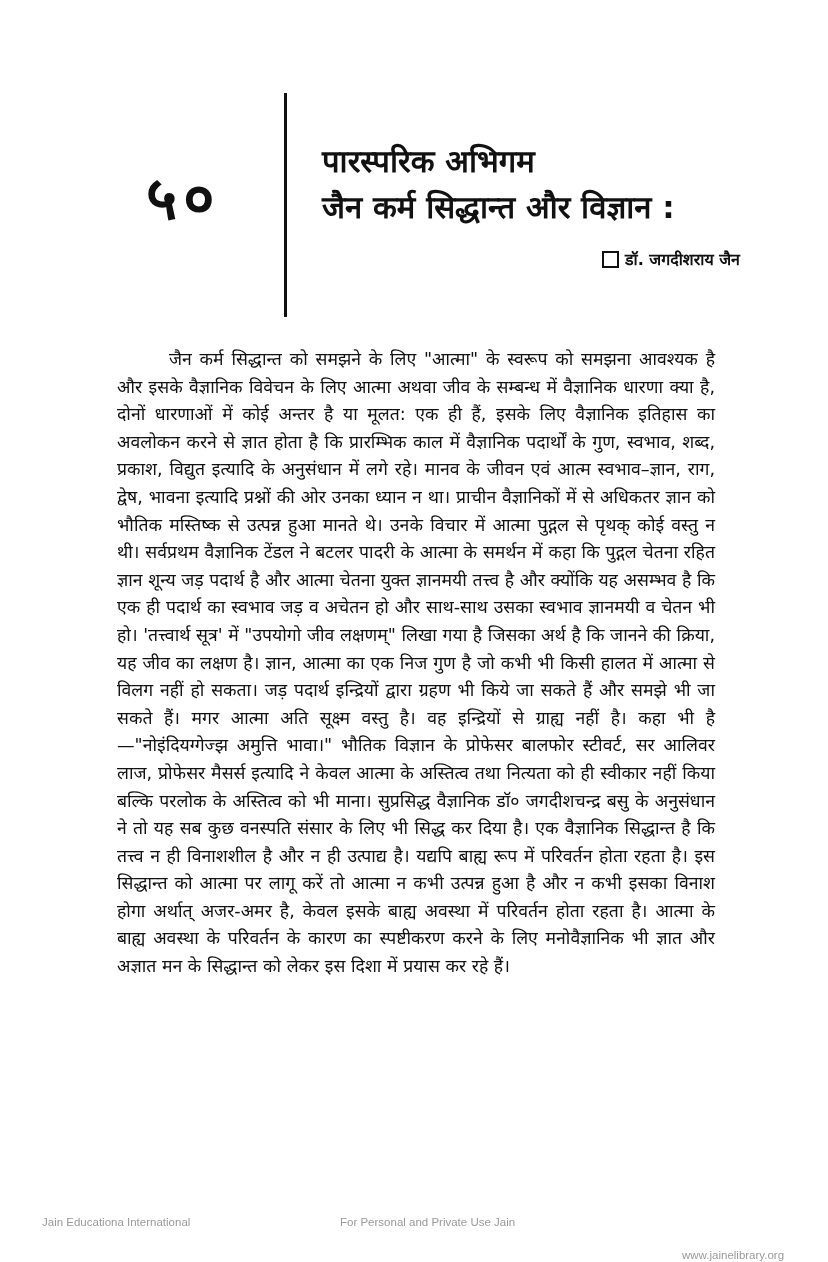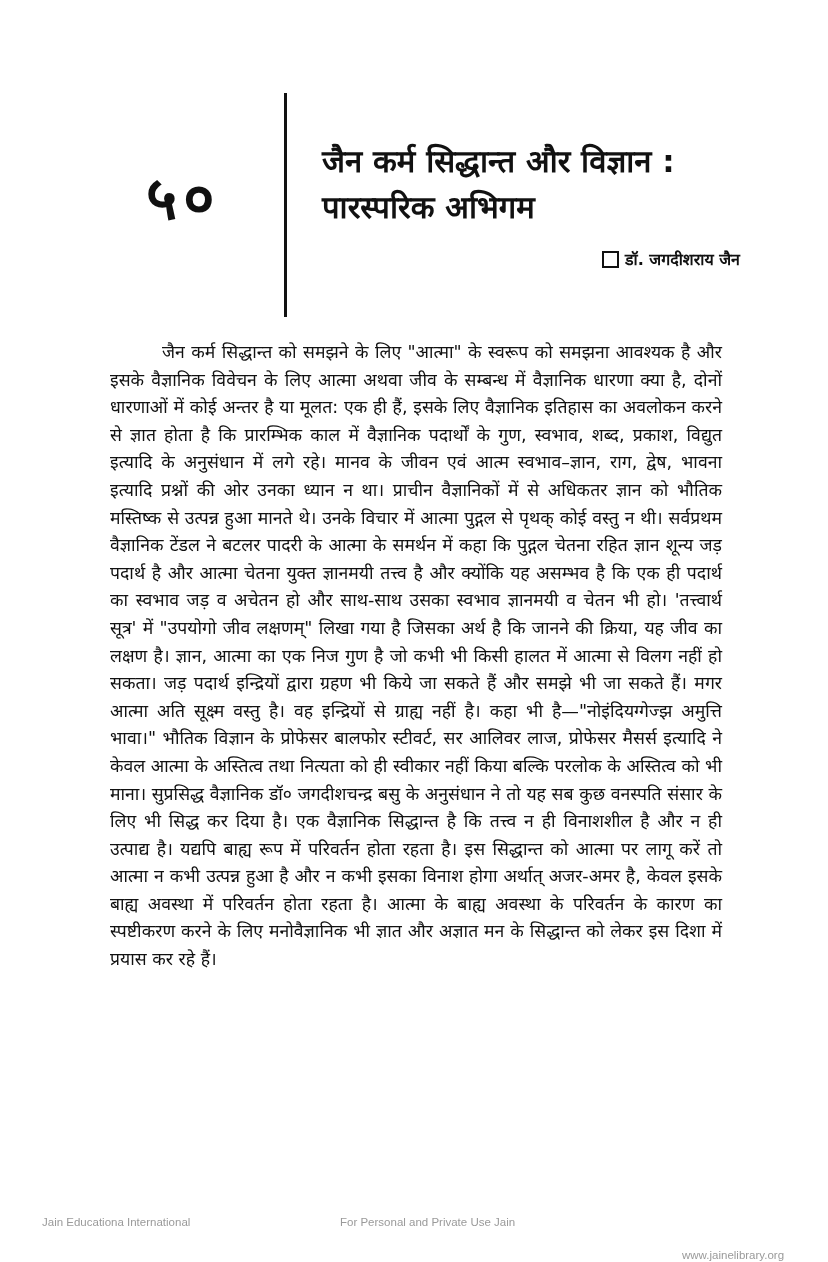--- a/index.html
+++ b/index.html
@@ -4,37 +4,37 @@
 <style>
   html, body { margin: 0; padding: 0; background: #ffffff; }
   body { width: 828px; height: 1262px; position: relative; overflow: hidden; color: #111; font-family: "DejaVu Sans", sans-serif; }
   .page { position: absolute; inset: 0; padding-left: 33px; }
   .chapter-num { position: absolute; left: 146px; top: 168px; font-size: 60px; font-weight: bold; letter-spacing: 6px; line-height: 1; }
   .vline { position: absolute; left: 284px; top: 93px; width: 3px; height: 224px; background: #111; }
   .title { position: absolute; left: 322px; top: 138px; font-size: 31px; font-weight: bold; line-height: 46px; }
   .author { position: absolute; right: 88px; top: 248px; font-size: 16px; font-weight: bold; display: flex; align-items: center; gap: 6px; }
   .author .box { display: inline-block; width: 13px; height: 13px; border: 2px solid #111; }
   .body-text { position: absolute; left: 110px; top: 339px; width: 612px; font-size: 17.6px; line-height: 27.6px; text-align: justify; }
-  .body-text p { margin: 0; text-indent: 52px; }
+  .body-text p { margin: 7px; text-indent: 52px; }
   .footer { position: absolute; top: 1216px; left: 0; width: 828px; font-family: "Liberation Sans", sans-serif; font-size: 11.5px; color: #9a9a9a; }
   .footer span { position: absolute; white-space: nowrap; text-align: center; }
   .f-left { left: 42px; }
   .f-center { left: 340px; }
   .f-right { left: 682px; margin-top: 33px; }
 </style>
 </head>
 <body>
 
 <div class="page">
   <div class="chapter-num">५०</div>
   <div class="vline"></div>
 
   <div class="title">
+    <div>पारस्परिक अभिगम</div>
     <div>जैन कर्म सिद्धान्त और विज्ञान :</div>
-    <div>पारस्परिक अभिगम</div>
   </div>
 
   <div class="author">
     <span class="box"></span>
     <span>डॉ. जगदीशराय जैन</span>
   </div>
 
   <div class="body-text">
     <p>जैन कर्म सिद्धान्त को समझने के लिए "आत्मा" के स्वरूप को समझना आवश्यक है और इसके वैज्ञानिक विवेचन के लिए आत्मा अथवा जीव के सम्बन्ध में वैज्ञानिक धारणा क्या है, दोनों धारणाओं में कोई अन्तर है या मूलत: एक ही हैं, इसके लिए वैज्ञानिक इतिहास का अवलोकन करने से ज्ञात होता है कि प्रारम्भिक काल में वैज्ञानिक पदार्थों के गुण, स्वभाव, शब्द, प्रकाश, विद्युत इत्यादि के अनुसंधान में लगे रहे। मानव के जीवन एवं आत्म स्वभाव–ज्ञान, राग, द्वेष, भावना इत्यादि प्रश्नों की ओर उनका ध्यान न था। प्राचीन वैज्ञानिकों में से अधिकतर ज्ञान को भौतिक मस्तिष्क से उत्पन्न हुआ मानते थे। उनके विचार में आत्मा पुद्गल से पृथक् कोई वस्तु न थी। सर्वप्रथम वैज्ञानिक टेंडल ने बटलर पादरी के आत्मा के समर्थन में कहा कि पुद्गल चेतना रहित ज्ञान शून्य जड़ पदार्थ है और आत्मा चेतना युक्त ज्ञानमयी तत्त्व है और क्योंकि यह असम्भव है कि एक ही पदार्थ का स्वभाव जड़ व अचेतन हो और साथ-साथ उसका स्वभाव ज्ञानमयी व चेतन भी हो। 'तत्त्वार्थ सूत्र' में "उपयोगो जीव लक्षणम्" लिखा गया है जिसका अर्थ है कि जानने की क्रिया, यह जीव का लक्षण है। ज्ञान, आत्मा का एक निज गुण है जो कभी भी किसी हालत में आत्मा से विलग नहीं हो सकता। जड़ पदार्थ इन्द्रियों द्वारा ग्रहण भी किये जा सकते हैं और समझे भी जा सकते हैं। मगर आत्मा अति सूक्ष्म वस्तु है। वह इन्द्रियों से ग्राह्य नहीं है। कहा भी है—"नोइंदियग्गेज्झ अमुत्ति भावा।" भौतिक विज्ञान के प्रोफेसर बालफोर स्टीवर्ट, सर आलिवर लाज, प्रोफेसर मैसर्स इत्यादि ने केवल आत्मा के अस्तित्व तथा नित्यता को ही स्वीकार नहीं किया बल्कि परलोक के अस्तित्व को भी माना। सुप्रसिद्ध वैज्ञानिक डॉ० जगदीशचन्द्र बसु के अनुसंधान ने तो यह सब कुछ वनस्पति संसार के लिए भी सिद्ध कर दिया है। एक वैज्ञानिक सिद्धान्त है कि तत्त्व न ही विनाशशील है और न ही उत्पाद्य है। यद्यपि बाह्य रूप में परिवर्तन होता रहता है। इस सिद्धान्त को आत्मा पर लागू करें तो आत्मा न कभी उत्पन्न हुआ है और न कभी इसका विनाश होगा अर्थात् अजर-अमर है, केवल इसके बाह्य अवस्था में परिवर्तन होता रहता है। आत्मा के बाह्य अवस्था के परिवर्तन के कारण का स्पष्टीकरण करने के लिए मनोवैज्ञानिक भी ज्ञात और अज्ञात मन के सिद्धान्त को लेकर इस दिशा में प्रयास कर रहे हैं।</p>
   </div>

